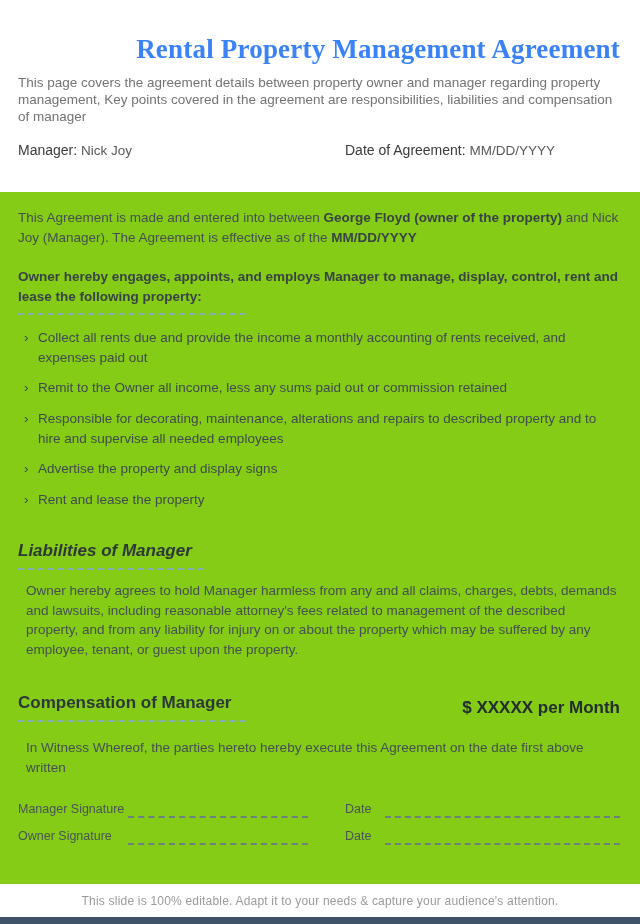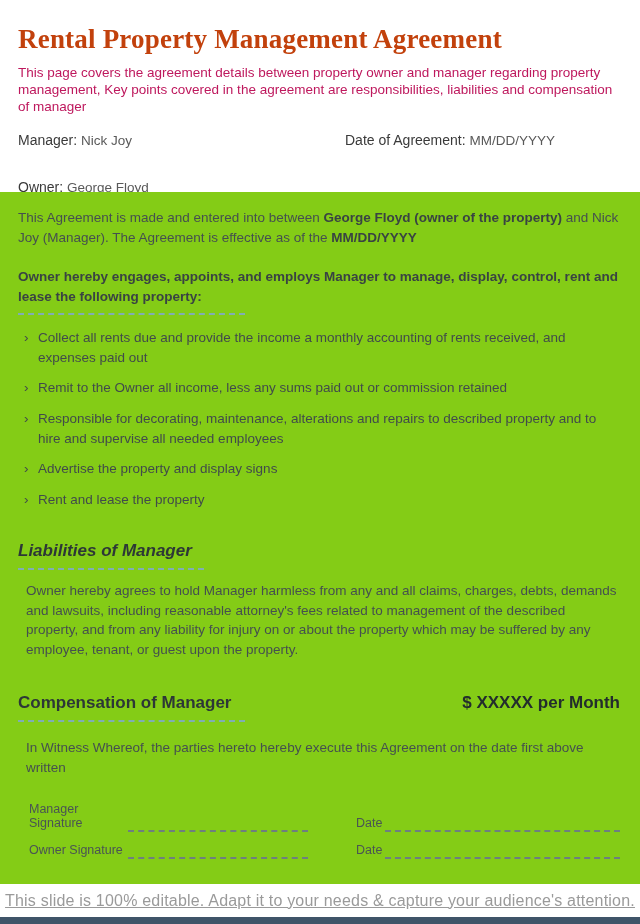--- a/index.html
+++ b/index.html
@@ -20,29 +20,30 @@
   .header {
     height: 192px;
     background: #ffffff;
     padding: 16px 20px 0 18px;
     flex: 0 0 auto;
   }
   .title {
     font-family: "Liberation Serif", "DejaVu Serif", serif;
     font-size: 27px;
     font-weight: 700;
-    color: #c2410c;
+    color: #3b82f6;
     letter-spacing: 0.2px;
-    margin-top: 8px;
+    margin-top: 18px;
+    text-align: right;
   }
   .subtitle {
     margin-top: 9px;
     font-size: 13.5px;
     line-height: 1.26;
-    color: #be185d;
+    color: #737373;
     max-width: 600px;
   }
   .info-grid {
     margin-top: 17px;
     display: grid;
     grid-template-columns: 327px 1fr;
     grid-row-gap: 31px;
   }
   .info-cell { font-size: 13.5px; color: #595959; white-space: nowrap; }
   .info-cell .lbl { font-weight: 400; font-size: 14px; color: #3a3a3a; }
@@ -91,51 +92,51 @@
     color: #414b4b;
   }
 
   h2.liab-heading { margin-top: 32px; font-style: italic; }
   .liab-text { margin-top: 11px; padding-left: 8px; padding-right: 2px; color: #45504f; }
 
   .comp-row {
     margin-top: 34px;
     display: flex;
     justify-content: space-between;
-    align-items: flex-start;
+    align-items: center;
   }
   .comp-row .sec-heading { margin-top: 0; }
   .amount {
     font-size: 17px;
     font-weight: 700;
     color: #232d2d;
     white-space: nowrap;
   }
   .witness { margin-top: 16px; padding-left: 8px; color: #45504f; }
 
   .sig-row {
     display: grid;
     grid-template-columns: 110px 180px 37px 40px 1fr;
     align-items: flex-end;
     margin-top: 24px;
   }
   .sig-row.second { margin-top: 11px; }
-  .sig-label { font-size: 12.5px; color: #4a5454; padding-bottom: 2px; margin-left: 11px; }
+  .sig-label { font-size: 12.5px; color: #4a5454; padding-bottom: 2px; }
   .sig-line { border-bottom: 2px dashed #6e7f7f; height: 14px; }
 
   
   .footer-strip {
     height: 33px;
     background: #ffffff;
     display: flex;
     align-items: center;
     justify-content: center;
     flex: 0 0 auto;
   }
-  .footer-note { font-size: 16px; color: #9a9a9a; letter-spacing: 0.2px; text-decoration: underline; }
+  .footer-note { font-size: 12px; color: #9a9a9a; letter-spacing: 0.2px; }
   .bottom-bar {
     height: 7px;
     background: #3f5468;
     flex: 0 0 auto;
   }
 </style>
 </head>
 <body>
 
 <div class="page">

